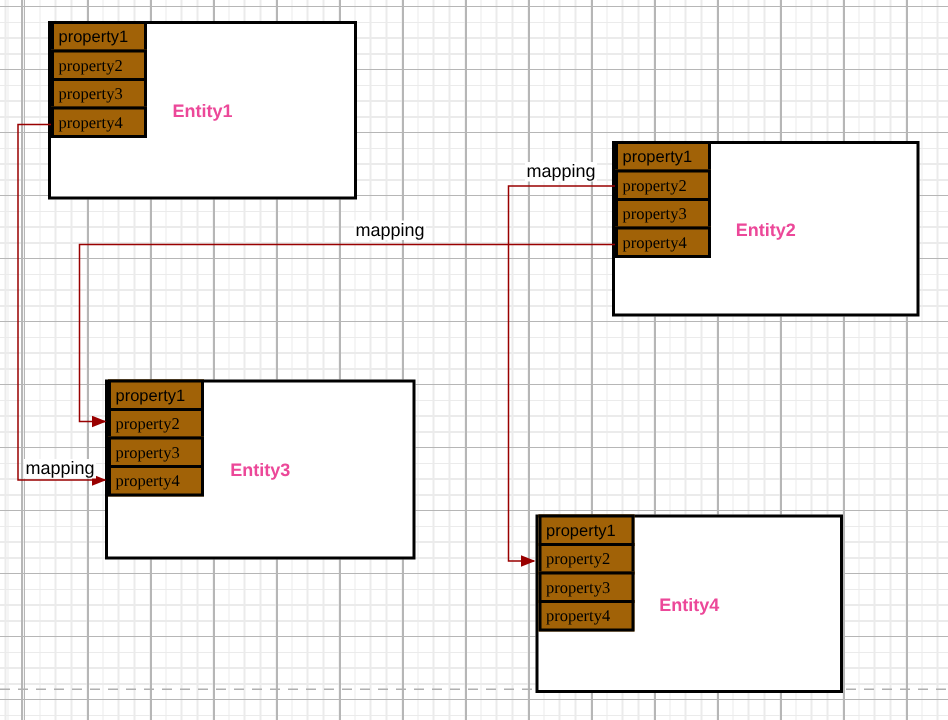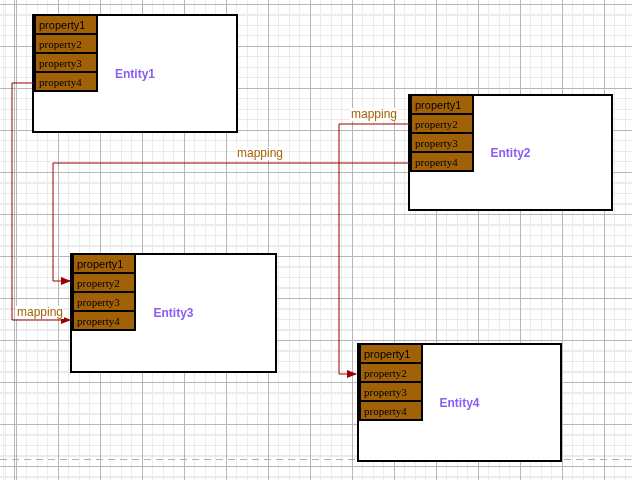--- a/index.html
+++ b/index.html
@@ -39,21 +39,21 @@
   #e3 { left: 70px;  top: 253px; width: 207px; height: 120px; }
   #e4 { left: 357px; top: 343px; width: 205px; height: 119px; }
   .entity-title {
     position: absolute;
     left: 0; top: 0; right: 0; bottom: 0;
     display: flex;
     align-items: center;
     justify-content: center;
     font-size: 12px;
     font-weight: 700;
-    color: #8b5cf6;
+    color: #ec4899;
   }
   .props {
     position: absolute;
     left: 0; top: -2px;
   }
   .prop {
     box-sizing: border-box;
     width: 64px;
     height: 21px;
     border: 2px solid #000000;
@@ -68,21 +68,21 @@
   .prop + .prop { margin-top: -2px; font-family: Liberation Serif, serif; }
   #connector-layer {
     position: absolute;
     left: 0; top: 0;
     width: 632px; height: 480px;
   }
   .conn-label {
     position: absolute;
     font-size: 12px;
     line-height: 13px;
-    color: #a16207;
+    color: #000000;
     background: #ffffff;
     padding: 0 1px;
     white-space: nowrap;
   }
   #lbl1 { left: 16px;  top: 306px; }
   #lbl2 { left: 236px; top: 147px; }
   #lbl3 { left: 350px; top: 108px; }
 </style>
 </head>
 <body>

